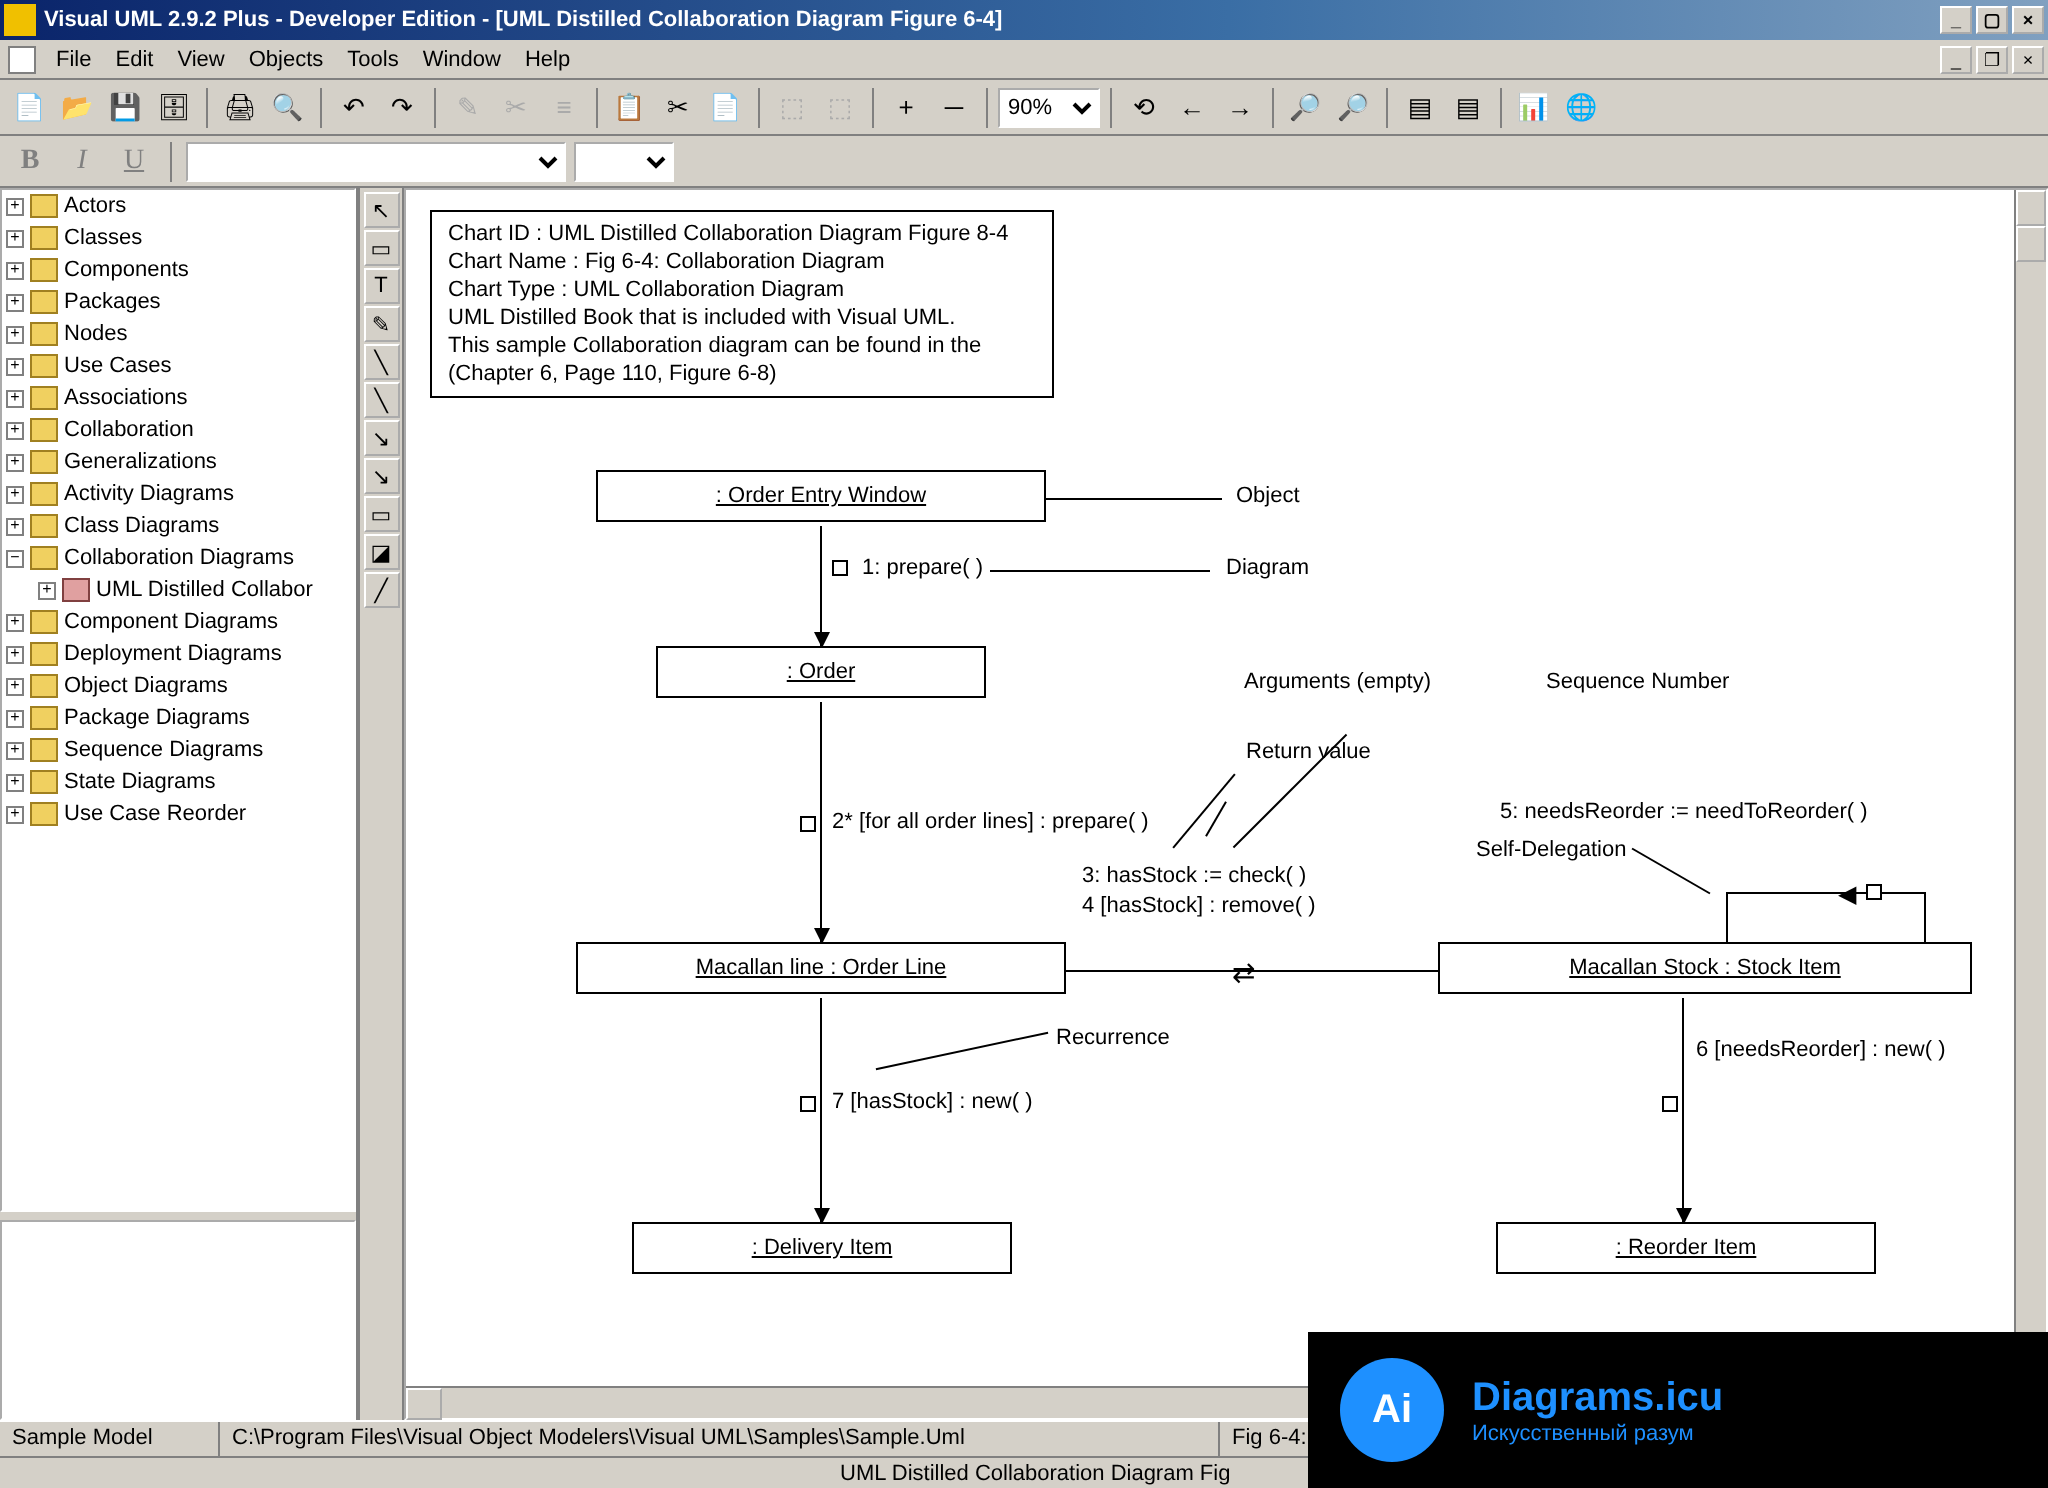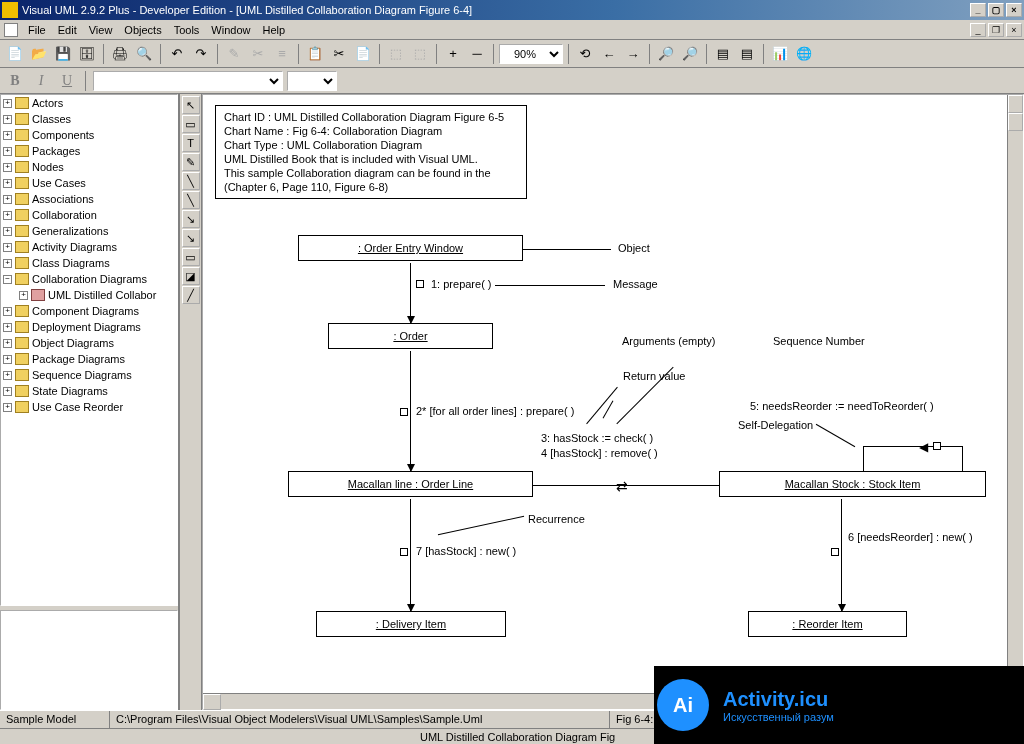--- a/index.html
+++ b/index.html
@@ -1,37 +1,37 @@
 <!DOCTYPE html>
 <html><head>
 <meta charset="utf-8">
 <style>
 * { box-sizing: border-box; font-family: Tahoma, Arial, sans-serif; }
 body { margin: 0; width: 1024px; height: 744px; background: #d4d0c8; overflow: hidden; font-size: 11px; }
 
 
 .titlebar { height: 20px; background: linear-gradient(to right, #0a246a 0%, #3a6ea5 60%, #80a0c0 100%); display: flex; align-items: center; padding: 0 2px; color: #fff; }
 .titlebar .app-icon { width: 16px; height: 16px; background: #f0c000; margin-right: 4px; }
-.titlebar .title { flex: 1; font-weight: normal; font-size: 11px; }
+.titlebar .title { flex: 1; font-weight: bold; font-size: 11px; }
 .titlebar .win-btns { display: flex; gap: 2px; }
 .titlebar .win-btn { width: 16px; height: 14px; background: #d4d0c8; border: 1px outset #fff; display: flex; align-items: center; justify-content: center; font-size: 9px; font-weight: bold; color: #000; cursor: pointer; }
 
 
 .menubar { height: 20px; background: #d4d0c8; display: flex; align-items: center; padding-left: 4px; border-bottom: 1px solid #808080; }
 .menubar .doc-icon { width: 14px; height: 14px; margin-right: 4px; background: #fff; border: 1px solid #808080; }
 .menu-item { padding: 2px 6px; cursor: pointer; }
 .menubar .mdi-btns { margin-left: auto; display: flex; gap: 2px; padding-right: 2px; }
 .menubar .mdi-btn { width: 16px; height: 14px; background: #d4d0c8; border: 1px outset #fff; display: flex; align-items: center; justify-content: center; font-size: 9px; cursor: pointer; }
 
 
 .toolbar { height: 28px; background: #d4d0c8; border-bottom: 1px solid #808080; display: flex; align-items: center; padding: 0 4px; gap: 2px; }
 .tb-btn { width: 22px; height: 22px; border: 1px solid transparent; display: flex; align-items: center; justify-content: center; cursor: pointer; font-size: 13px; }
 .tb-sep { width: 1px; height: 20px; background: #808080; margin: 0 3px; }
 .tb-combo { height: 20px; font-size: 11px; border: 1px inset #fff; background: #fff; }
-.zoom-box { width: 64px; text-align: center; }
+.zoom-box { width: 51px; }
 
 
 .formatbar { height: 26px; background: #d4d0c8; border-bottom: 1px solid #808080; display: flex; align-items: center; padding: 0 4px; gap: 4px; }
 .fmt-btn { width: 22px; height: 22px; display: flex; align-items: center; justify-content: center; font-family: 'Times New Roman', serif; font-size: 14px; color: #808080; cursor: pointer; }
 .font-sel { width: 190px; height: 20px; background: #fff; border: 1px inset #fff; }
 .size-sel { width: 50px; height: 20px; background: #fff; border: 1px inset #fff; }
 
 
 .content { display: flex; height: 616px; }
 
@@ -66,21 +66,21 @@
 .arrow-down { position: absolute; border-left: 1px solid #000; }
 .arrow-down::after { content: ''; position: absolute; bottom: -1px; left: -4px; border-left: 4px solid transparent; border-right: 4px solid transparent; border-top: 8px solid #000; }
 .arrow-marker { position: absolute; width: 8px; height: 8px; border: 1px solid #000; background: #fff; }
 .hline { position: absolute; border-top: 1px solid #000; }
 
 
 .statusbar { height: 18px; background: #d4d0c8; border-top: 1px solid #fff; display: flex; font-size: 11px; }
 .status-cell { border-right: 1px solid #808080; padding: 2px 6px; white-space: nowrap; overflow: hidden; }
 
 
-.watermark { position: absolute; right: 0; bottom: 0; width: 370px; height: 78px; background: #000; display: flex; align-items: center; padding-left: 3px; z-index: 100; }
+.watermark { position: absolute; right: 0; bottom: 0; width: 370px; height: 78px; background: #000; display: flex; align-items: center; padding-left: 16px; z-index: 100; }
 .wm-circle { width: 52px; height: 52px; border-radius: 50%; background: #1e90ff; color: #fff; display: flex; align-items: center; justify-content: center; font-size: 20px; font-weight: bold; margin-right: 14px; }
 .wm-text .t1 { color: #1e90ff; font-size: 20px; font-weight: 600; }
 .wm-text .t2 { color: #1e90ff; font-size: 11px; }
 
 
 .statusbar2 { height: 18px; background: #d4d0c8; border-top: 1px solid #808080; padding: 2px 0 0 420px; font-size: 11px; }
 </style>
 </head>
 <body>
 
@@ -280,37 +280,37 @@
     <div class="tool">↘</div>
     <div class="tool">▭</div>
     <div class="tool">◪</div>
     <div class="tool">╱</div>
   </div>
 
   <div class="canvas-wrap">
     <div class="canvas">
 
       <div class="info-box" style="left:12px; top:10px; width:312px">
-        <div>Chart ID : UML Distilled Collaboration Diagram Figure 6-5</div>
+        <div>Chart ID : UML Distilled Collaboration Diagram Figure 8-4</div>
         <div>Chart Name : Fig 6-4: Collaboration Diagram</div>
         <div>Chart Type : UML Collaboration Diagram</div>
         <div>UML Distilled Book that is included with Visual UML.</div>
         <div>This sample Collaboration diagram can be found in the</div>
         <div>(Chapter 6, Page 110, Figure 6-8)</div>
       </div>
 
       <div class="obj-box" style="left:95px; top:140px; width:225px"><span>: Order Entry Window</span></div>
       <div class="hline" style="left:320px; top:154px; width:88px"></div>
       <div class="label" style="left:415px; top:147px">Object</div>
 
       <div class="arrow-down" style="left:207px; top:168px; height:60px"></div>
       <div class="arrow-marker" style="left:213px; top:185px"></div>
       <div class="label" style="left:228px; top:183px">1: prepare( )</div>
       <div class="hline" style="left:292px; top:190px; width:110px"></div>
-      <div class="label" style="left:410px; top:183px">Message</div>
+      <div class="label" style="left:410px; top:183px">Diagram</div>
 
       <div class="obj-box" style="left:125px; top:228px; width:165px"><span>: Order</span></div>
 
       <div class="arrow-down" style="left:207px; top:256px; height:120px"></div>
       <div class="arrow-marker" style="left:197px; top:313px"></div>
       <div class="label" style="left:213px; top:310px">2* [for all order lines] : prepare( )</div>
 
       <div class="label" style="left:419px; top:240px">Arguments (empty)</div>
       <div class="label" style="left:570px; top:240px">Sequence Number</div>
       <div class="label" style="left:420px; top:275px">Return value</div>
@@ -335,40 +335,40 @@
       <div style="position:absolute; left:610px; top:340px; width:45px; border-top:1px solid #000; transform:rotate(30deg)"></div>
 
       <div class="arrow-down" style="left:207px; top:404px; height:112px"></div>
       <div class="arrow-marker" style="left:197px; top:453px"></div>
       <div class="label" style="left:213px; top:450px">7 [hasStock] : new( )</div>
       <div class="label" style="left:325px; top:418px">Recurrence</div>
       <div style="position:absolute; left:234px; top:430px; width:88px; border-top:1px solid #000; transform:rotate(-12deg)"></div>
 
       <div class="arrow-down" style="left:638px; top:404px; height:112px"></div>
       <div class="arrow-marker" style="left:628px; top:453px"></div>
-      <div class="label" style="left:645px; top:436px">6 [needsReorder] : new( )</div>
+      <div class="label" style="left:645px; top:424px">6 [needsReorder] : new( )</div>
 
       <div class="obj-box" style="left:113px; top:516px; width:190px"><span>: Delivery Item</span></div>
 
-      <div class="obj-box" style="left:545px; top:516px; width:159px"><span>: Reorder Item</span></div>
+      <div class="obj-box" style="left:545px; top:516px; width:190px"><span>: Reorder Item</span></div>
 
     </div>
     <div class="scroll-v"></div>
     <div class="scroll-h"></div>
   </div>
 </div>
 
 <div class="statusbar">
   <div class="status-cell" style="width:110px">Sample Model</div>
   <div class="status-cell" style="width:500px">C:\Program Files\Visual Object Modelers\Visual UML\Samples\Sample.Uml</div>
   <div class="status-cell" style="flex:1">Fig 6-4: Collaboration Diagram</div>
 </div>
 <div class="statusbar2">
   <span>UML Distilled Collaboration Diagram Fig</span>
 </div>
 
 <div class="watermark">
   <div class="wm-circle">Ai</div>
   <div class="wm-text">
-    <div class="t1">Activity.icu</div>
+    <div class="t1">Diagrams.icu</div>
     <div class="t2">Искусственный разум</div>
   </div>
 </div>
 
 </body></html>

